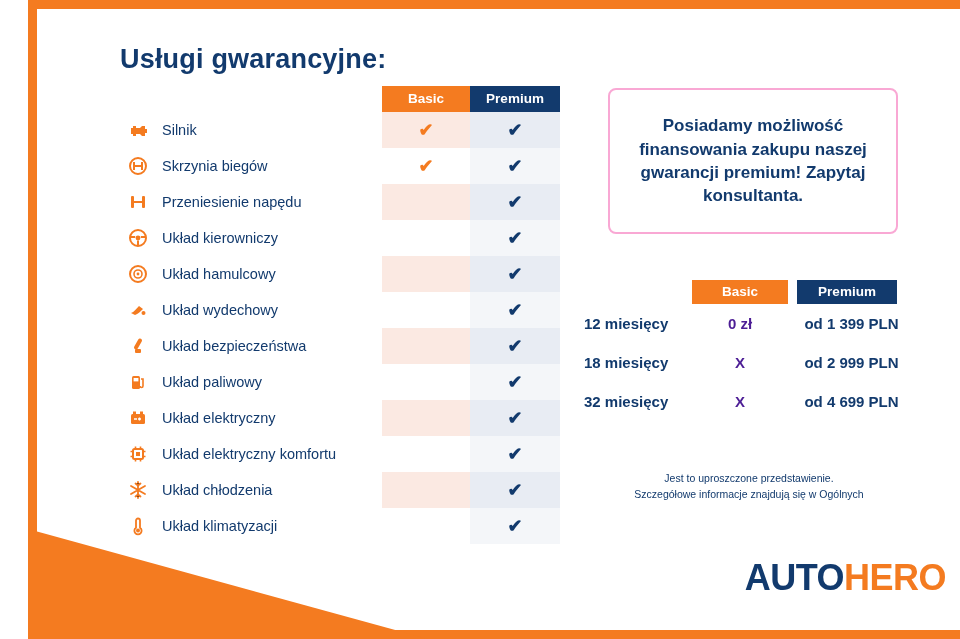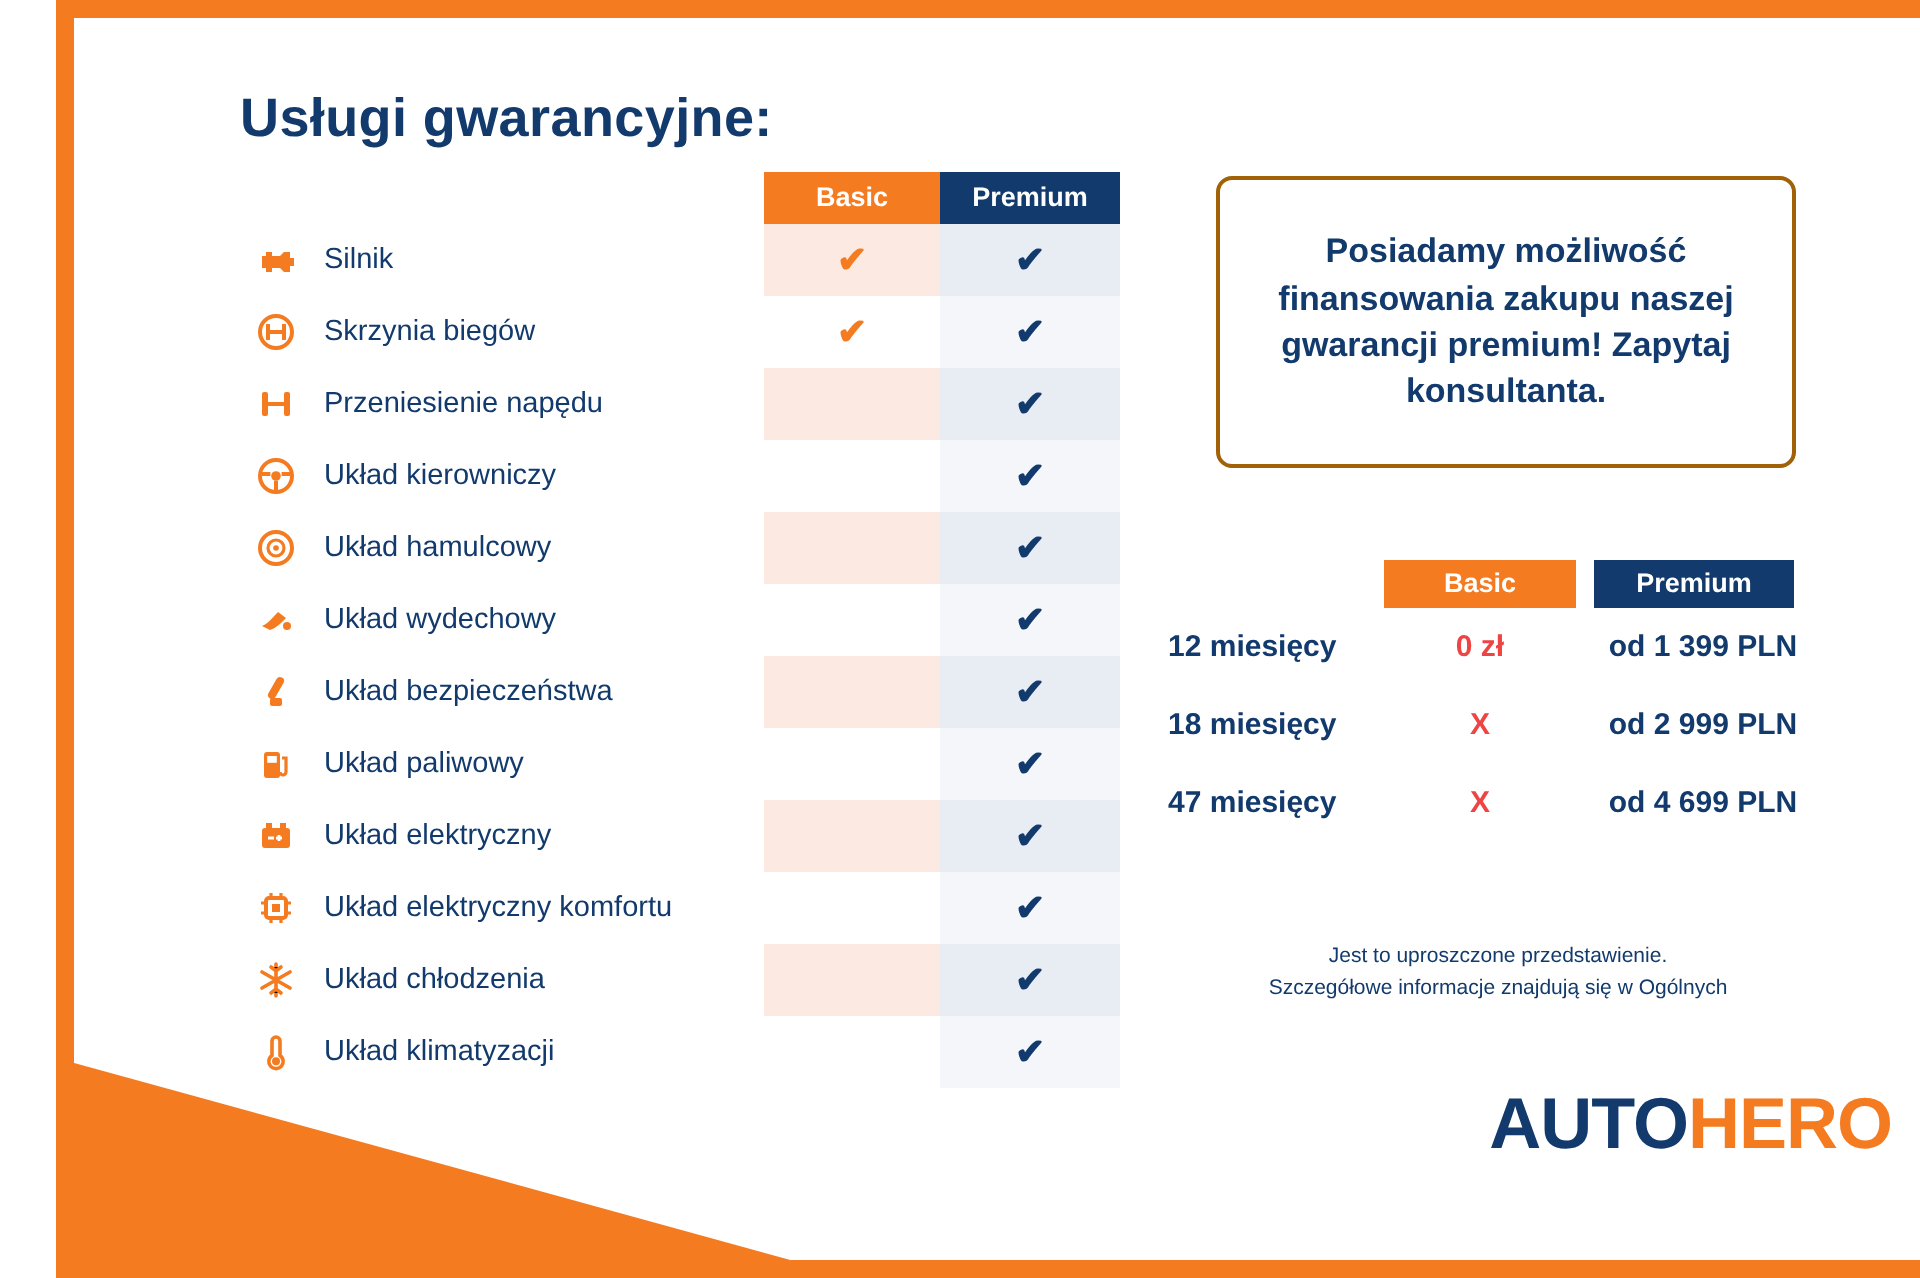--- a/index.html
+++ b/index.html
@@ -158,21 +158,21 @@
   .mark.orange { color: #f47b20; }
   .mark.navy { color: #123a6d; }
 
   
   .promo {
     position: absolute;
     left: 580px;
     top: 88px;
     width: 290px;
     height: 146px;
-    border: 2px solid #a16207;
+    border: 2px solid #f9a8d4;
     border-radius: 8px;
     box-sizing: border-box;
     display: flex;
     align-items: center;
     justify-content: center;
     text-align: center;
   }
   .promo-text {
     font-size: 17px;
     font-weight: bold;
@@ -230,21 +230,21 @@
   .prow .pbasic {
     position: absolute;
     left: 108px;
     top: 0;
     width: 96px;
     height: 39px;
     line-height: 39px;
     text-align: center;
     font-size: 15px;
     font-weight: bold;
-    color: #ef4444;
+    color: #4c1d95;
   }
   .prow .pprem {
     position: absolute;
     left: 205px;
     top: 0;
     width: 125px;
     height: 39px;
     line-height: 39px;
     text-align: center;
     font-size: 15px;
@@ -262,21 +262,21 @@
     font-size: 10.5px;
     color: #123a6d;
     line-height: 1.55;
   }
   .disclaimer b { font-weight: bold; }
 
   
   .logo {
     position: absolute;
     right: 42px;
-    bottom: 56px;
+    bottom: 40px;
     font-size: 36px;
     font-weight: bold;
     letter-spacing: -0.5px;
   }
   .logo .auto { color: #123a6d; }
   .logo .hero { color: #f47b20; }
 
   svg { display: block; }
 </style>
 </head>
@@ -515,21 +515,21 @@
       <div class="pterm">12 miesięcy</div>
       <div class="pbasic">0 zł</div>
       <div class="pprem">od 1 399 PLN</div>
     </div>
     <div class="prow">
       <div class="pterm">18 miesięcy</div>
       <div class="pbasic">X</div>
       <div class="pprem">od 2 999 PLN</div>
     </div>
     <div class="prow">
-      <div class="pterm">47 miesięcy</div>
+      <div class="pterm">32 miesięcy</div>
       <div class="pbasic">X</div>
       <div class="pprem">od 4 699 PLN</div>
     </div>
   </div>
 
   <div class="disclaimer">
     <div>Jest to uproszczone przedstawienie.</div>
     <div>Szczegółowe informacje znajdują się w Ogólnych</div>
   </div>
 

